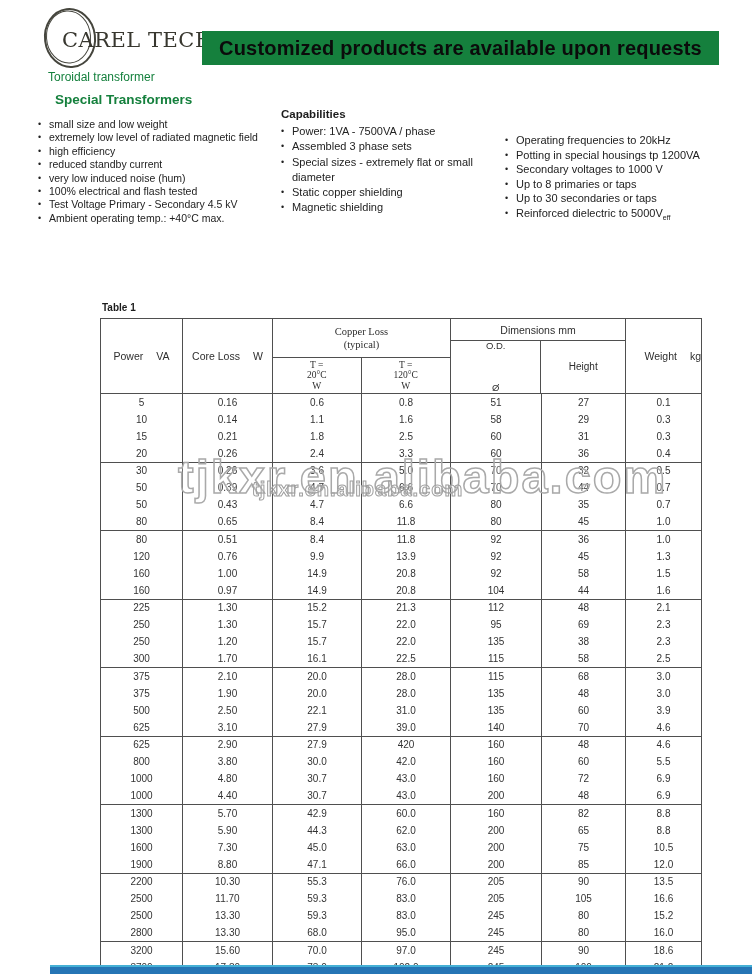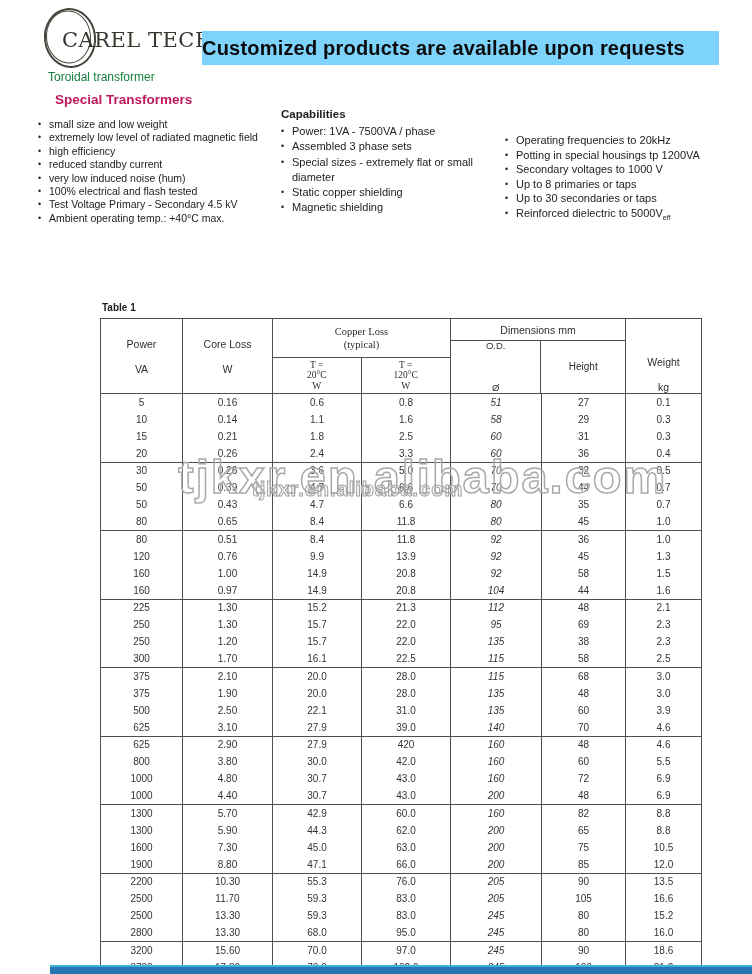--- a/index.html
+++ b/index.html
@@ -9,67 +9,67 @@
     font-family:"Liberation Sans", sans-serif; color:#222;
   }
 
   
   .logo { position:absolute; left:40px; top:4px; width:200px; height:66px; }
   .logo svg { width:100%; height:100%; }
   .logo text { font-family:"DejaVu Serif", serif; font-size:21px; letter-spacing:0.5px; fill:#38372f; }
 
   .banner {
     position:absolute; left:202px; top:31px; width:517px; height:34px;
-    background:#7dd3fc; display:flex; align-items:center; justify-content:flex-start;
+    background:#15803d; display:flex; align-items:center; justify-content:center;
   }
   .banner span { font-size:20px; font-weight:bold; color:#0b0b0b; letter-spacing:0.2px; }
 
   .subtitle { position:absolute; left:48px; top:70px; font-size:12px; color:#15803d; }
-  .section-title { position:absolute; left:55px; top:92px; font-size:13.5px; font-weight:bold; color:#be185d; }
+  .section-title { position:absolute; left:55px; top:92px; font-size:13.5px; font-weight:bold; color:#15803d; }
 
   
   .blist .li { display:flex; align-items:flex-start; white-space:nowrap; }
   .blist .dot { width:11px; flex:0 0 11px; font-size:9px; text-align:left; }
   .feat-left  { position:absolute; left:38px;  top:118px; width:248px; font-size:10.5px; }
   .feat-left .li { line-height:13.4px; }
   .cap-block  { position:absolute; left:281px; top:108px; width:220px; font-size:11px; }
   .cap-title  { font-weight:bold; font-size:11.5px; margin-bottom:4px; color:#1c1c1c; }
   .cap-block .li { line-height:15.3px; white-space:normal; }
   .feat-right { position:absolute; left:505px; top:133px; width:247px; font-size:11px; }
   .feat-right .li { line-height:14.6px; }
   .litext sub { font-size:7px; }
 
   
   .table-label { position:absolute; left:102px; top:302px; font-size:10px; font-weight:bold; color:#1c1c1c; }
   .dtable {
     position:absolute; left:100px; top:318px; width:602px;
     border:1px solid #4f4f4f; background:#fff;
   }
   .thead { display:flex; height:74px; color:#2e2e2e; }
-  .hcol  { display:flex; flex-direction:column; align-items:center; justify-content:center;
+  .hcol  { display:flex; align-items:center; justify-content:center;
            gap:13px; font-size:10.5px; border-right:1px solid #4f4f4f; }
   .hpower { width:82px; } .hcore { width:90px; } .hweight { width:75px; border-right:none;justify-content:flex-end; }
   .hgroup { display:flex; flex-direction:column; border-right:1px solid #4f4f4f; }
   .hcopper { width:178px;font-family:Liberation Serif, serif; } .hdims { width:175px; }
   .htop { height:39px; border-bottom:1px solid #4f4f4f; display:flex; flex-direction:column;
           align-items:center; justify-content:center; gap:2px; font-size:10.5px; }
   .hsub { display:flex; flex:1; }
   .hsubcell { display:flex; flex-direction:column; align-items:center; justify-content:center;
               font-size:9.5px; line-height:10.5px; }
   .hcopper .hsubcell { width:89px; border-right:1px solid #4f4f4f; }
   .hcopper .hsubcell.last { border-right:none; }
   .hdims .hsubcell.od { width:91px; border-right:1px solid #4f4f4f;gap:31px; }
   .hdims .hsubcell.hh { width:84px; border-right:none; font-size:10px; }
 
   .tgroup { border-top:1px solid #4f4f4f; }
   .trow { display:flex; height:16.88px; }
   .c { display:flex; align-items:center; justify-content:center;
        font-size:10px; color:#333; border-right:1px solid #4f4f4f; }
   .c0{width:82px;} .c1{width:90px;} .c2{width:89px;} .c3{width:89px;}
-  .c4{width:91px;font-style:italic;} .c5{width:84px;} .c6{width:75px; border-right:none;}
+  .c4{width:91px;} .c5{width:84px;} .c6{width:75px; border-right:none;}
 
   
   .wm { position:absolute; pointer-events:none; font-weight:bold; white-space:nowrap;
         color:rgba(255,255,255,0.18); z-index:5; }
   .wm-large { left:178px; top:449px; font-size:47px; letter-spacing:2px;
               -webkit-text-stroke:1.5px #a9a9a9; }
   .wm-small { left:252px; top:478px; font-size:20px; letter-spacing:1px;
               -webkit-text-stroke:1px #9e9e9e; }
 
   

